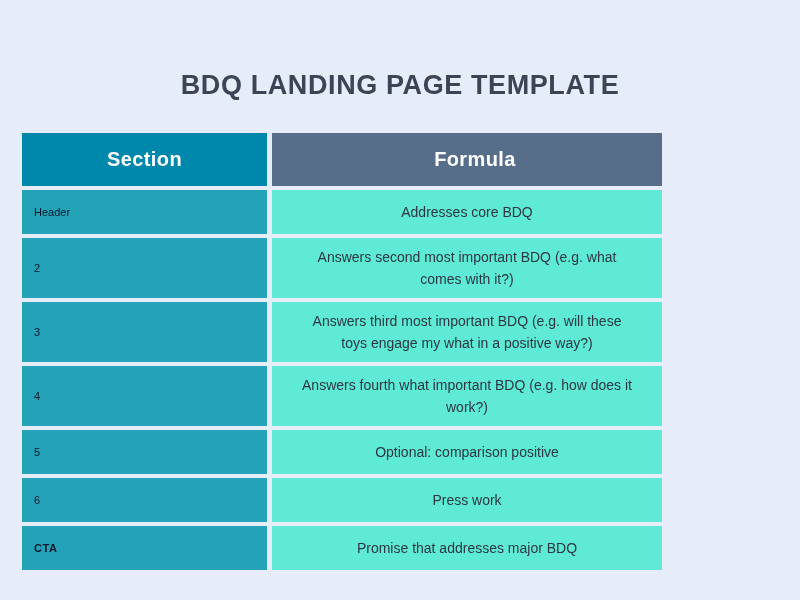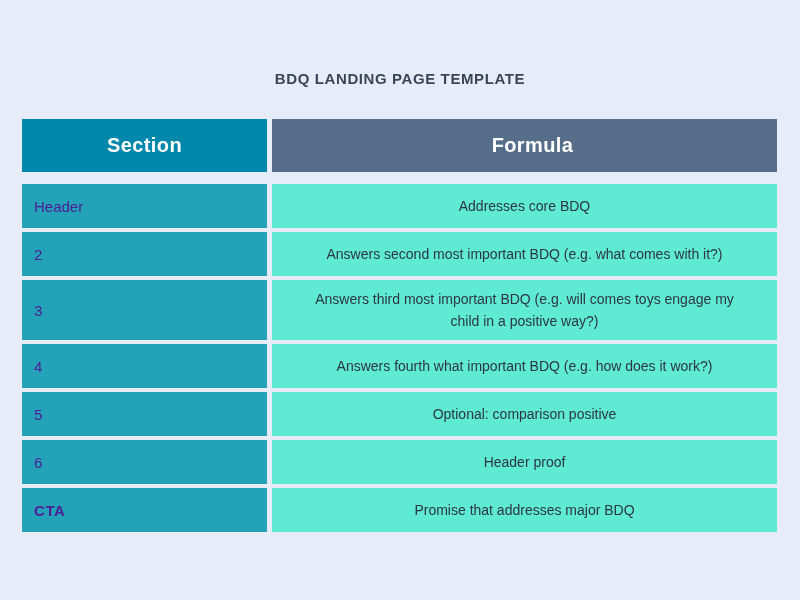--- a/index.html
+++ b/index.html
@@ -9,31 +9,31 @@
   body {
     width: 800px;
     height: 600px;
     background: #e7edf8;
     font-family: "Liberation Sans", sans-serif;
     overflow: hidden;
   }
   .page-title {
     margin: 70px 0 0 0;
     text-align: center;
-    font-size: 15px;
+    font-size: 27px;
     font-weight: bold;
     letter-spacing: 0.6px;
     color: #3b4556;
   }
   .bdq-table {
-    width: 755px;
+    width: 640px;
     margin: 32px 0 0 22px;
     display: flex;
     flex-direction: column;
-    gap: 12px;
+    gap: 4px;
   }
   .row {
     display: flex;
     gap: 5px;
   }
   .cell {
     box-sizing: border-box;
   }
   .cell-section {
     width: 245px;
@@ -50,22 +50,22 @@
     justify-content: center;
     color: #ffffff;
     font-size: 20px;
     font-weight: bold;
     letter-spacing: 0.4px;
   }
   .header-section-cell { background: #0088ac; }
   .header-formula-cell { background: #566e8a; }
   .body-row .cell-section {
     background: #23a2b8;
-    color: #4c1d95;
-    font-size: 15px;
+    color: #0f172a;
+    font-size: 11px;
     min-height: 44px;
     display: flex;
     align-items: center;
     padding-left: 12px;
   }
   .body-row .cell-formula {
     background: #5eead4;
     color: #2d3643;
     font-size: 14px;
     line-height: 22px;
@@ -96,33 +96,33 @@
         <div class="row body-row">
           <div class="cell cell-section">Header</div>
           <div class="cell cell-formula">Addresses core BDQ</div>
         </div>
         <div class="row body-row">
           <div class="cell cell-section">2</div>
           <div class="cell cell-formula">Answers second most important BDQ (e.g. what comes with it?)</div>
         </div>
         <div class="row body-row">
           <div class="cell cell-section">3</div>
-          <div class="cell cell-formula">Answers third most important BDQ (e.g. will comes toys engage my child in a positive way?)</div>
+          <div class="cell cell-formula">Answers third most important BDQ (e.g. will these toys engage my what in a positive way?)</div>
         </div>
         <div class="row body-row">
           <div class="cell cell-section">4</div>
           <div class="cell cell-formula">Answers fourth what important BDQ (e.g. how does it work?)</div>
         </div>
         <div class="row body-row">
           <div class="cell cell-section">5</div>
           <div class="cell cell-formula">Optional: comparison positive</div>
         </div>
         <div class="row body-row">
           <div class="cell cell-section">6</div>
-          <div class="cell cell-formula">Header proof</div>
+          <div class="cell cell-formula">Press work</div>
         </div>
         <div class="row body-row emphasis">
           <div class="cell cell-section">CTA</div>
           <div class="cell cell-formula">Promise that addresses major BDQ</div>
         </div>
       </div>
   </div>
 </div>
 
 </body></html>

